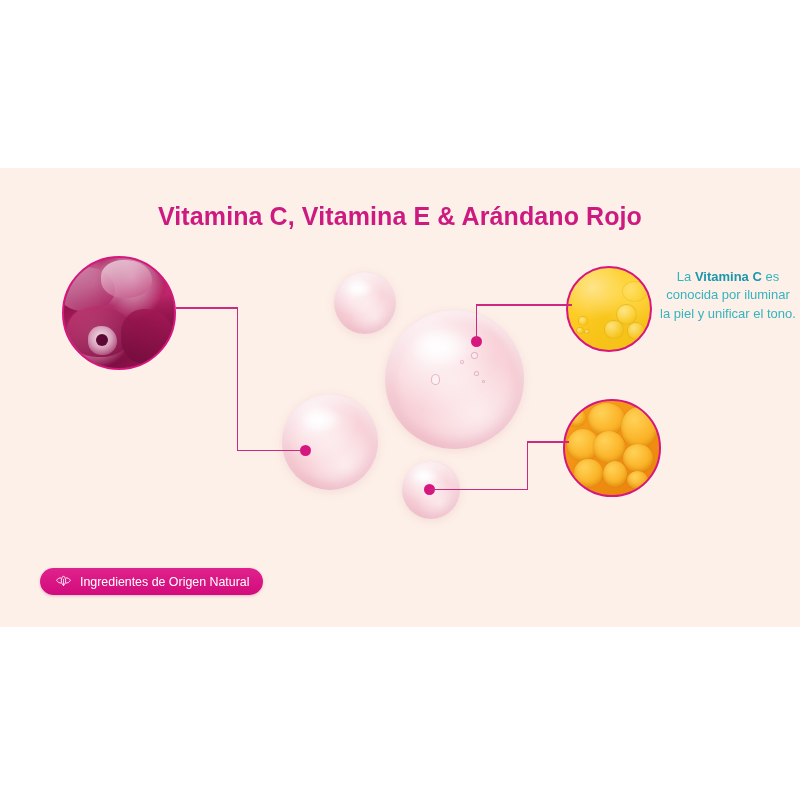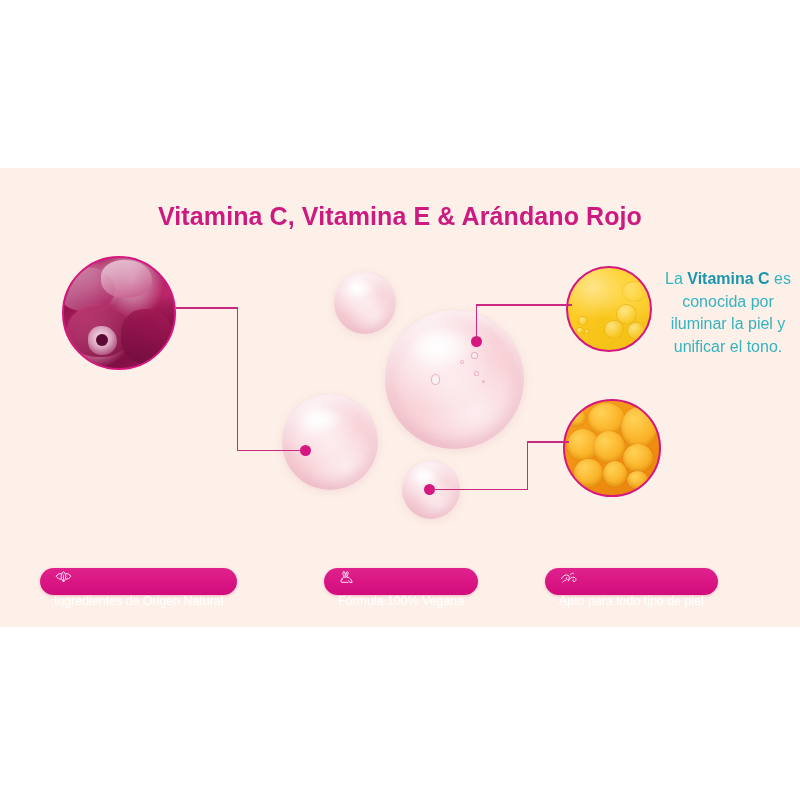--- a/index.html
+++ b/index.html
@@ -84,33 +84,32 @@
   .ve-bub { position: absolute; border-radius: 50%;
     background: radial-gradient(circle at 36% 30%, #ffd257 0%, #fbb52a 55%, #f09a12 100%);
     box-shadow: inset 0 -2px 4px rgba(200,110,5,.45), 0 0 1px rgba(180,95,0,.5); }
 
   
   .cline { position: absolute; background: #cc2a80; }
   .cdot  { position: absolute; width: 11px; height: 11px; border-radius: 50%;
            background: #d6177f; }
 
   
-  .blurb { position: absolute; color: #35b3bf; font-size: 16px; line-height: 1.42; }
+  .blurb { position: absolute; color: #35b3bf; font-size: 13px; line-height: 1.42; }
   .blurb b { color: #1b97ad; font-weight: 700; }
   #txt-cranberry { left: 12px; top: 379px; width: 206px; text-align: center; }
   #txt-vitc      { left: 660px; top: 268px; width: 136px; text-align: center; }
   #txt-vite      { left: 660px; top: 418px; width: 136px; text-align: center; }
 
   
   .badge {
     position: absolute; height: 27px; border-radius: 14px;
     background: linear-gradient(180deg, #e0228c 0%, #d20b7c 100%);
-    display: flex; align-items: flex-start; gap: 7px; padding: 0 14px;
+    display: flex; align-items: center; gap: 7px; padding: 0 14px;
     box-shadow: 0 1px 3px rgba(170,10,100,.25);
-    flex-direction: column;
   }
   .badge span.lbl { color: #ffffff; font-size: 12.4px; white-space: nowrap; }
   .badge .ico { width: 19px; height: 15px; flex: 0 0 19px; display: block; }
   #badge-natural { left: 40px;  top: 568px; }
   #badge-vegana  { left: 324px; top: 568px; }
   #badge-piel    { left: 545px; top: 568px; }
 </style>
 </head>
 <body>
 
@@ -183,34 +182,15 @@
   <div class="badge" id="badge-natural">
     <svg class="ico" viewBox="0 0 24 20">
       <path d="M12 2.5c2.6 2.4 3.4 5.6 2.6 8.6-.5 1.9-1.5 3.4-2.6 4.6-1.1-1.2-2.1-2.7-2.6-4.6-.8-3 0-6.2 2.6-8.6z" fill="none" stroke="#ffffff" stroke-width="1.2"></path>
       <path d="M12 6.5v9" stroke="#ffffff" stroke-width="1" fill="none"></path>
       <path d="M9 5.2C6.4 5 4 6.2 2.8 8.4c1.4 2.6 3.9 3.9 6.3 3.6" fill="none" stroke="#ffffff" stroke-width="1.2"></path>
       <path d="M15 5.2c2.6-.2 5 1 6.2 3.2-1.4 2.6-3.9 3.9-6.3 3.6" fill="none" stroke="#ffffff" stroke-width="1.2"></path>
     </svg>
     <span class="lbl">Ingredientes de Origen Natural</span>
   </div>
 
-  <div class="badge" id="badge-vegana">
-    <svg class="ico" viewBox="0 0 24 20">
-      <path d="M7.5 9.5c-1-2.2-1.6-4.6-1-6.3.5-1.3 1.7-1 2.1.3.4 1.4.5 3.4.4 5.2" fill="none" stroke="#ffffff" stroke-width="1.1"></path>
-      <path d="M10.3 9.2c-.3-2.3-.2-4.7.7-6.1.8-1.2 1.8-.6 1.8.8 0 1.5-.6 3.5-1.3 5.1" fill="none" stroke="#ffffff" stroke-width="1.1"></path>
-      <path d="M6.6 10.2c2.6-1.2 5.8-1 8 .6 1.8 1.3 2.9 3.2 3.3 5.3h-3.2c-.3-1-.9-1.9-1.7-2.5" fill="none" stroke="#ffffff" stroke-width="1.1"></path>
-      <path d="M6.6 10.2c-1.6.8-2.7 2.4-2.9 4.2-.1 1 .2 1.7.9 1.7h8.5" fill="none" stroke="#ffffff" stroke-width="1.1"></path>
-      <circle cx="5.4" cy="12.2" r=".7" fill="#ffffff"></circle>
-    </svg>
-    <span class="lbl">Fórmula 100% Vegana</span>
-  </div>
 
-  <div class="badge" id="badge-piel">
-    <svg class="ico" viewBox="0 0 24 20">
-      <path d="M3 12c1.5-3.5 4-5.5 7-5.2 2.4.3 3.7 2.3 3 4.2-.6 1.6-2.5 2.1-3.5 1-.7-.8-.3-1.9.7-2" fill="none" stroke="#ffffff" stroke-width="1.1"></path>
-      <path d="M11.5 14.8c2-3.6 4.6-5.6 7.4-5.1 2.2.4 3.1 2.5 2.1 4.2-.8 1.4-2.7 1.6-3.4.4-.5-.8.1-1.8 1-1.7" fill="none" stroke="#ffffff" stroke-width="1.1"></path>
-      <path d="M4.2 16.2c1.3-1.6 3-2.6 4.9-2.8" fill="none" stroke="#ffffff" stroke-width="1"></path>
-      <path d="M13.8 6.6c1.4-1.3 3.1-2 4.9-2" fill="none" stroke="#ffffff" stroke-width="1"></path>
-    </svg>
-    <span class="lbl">Apto para todo tipo de piel</span>
-  </div>
 
 </div>
 
 </body></html>

